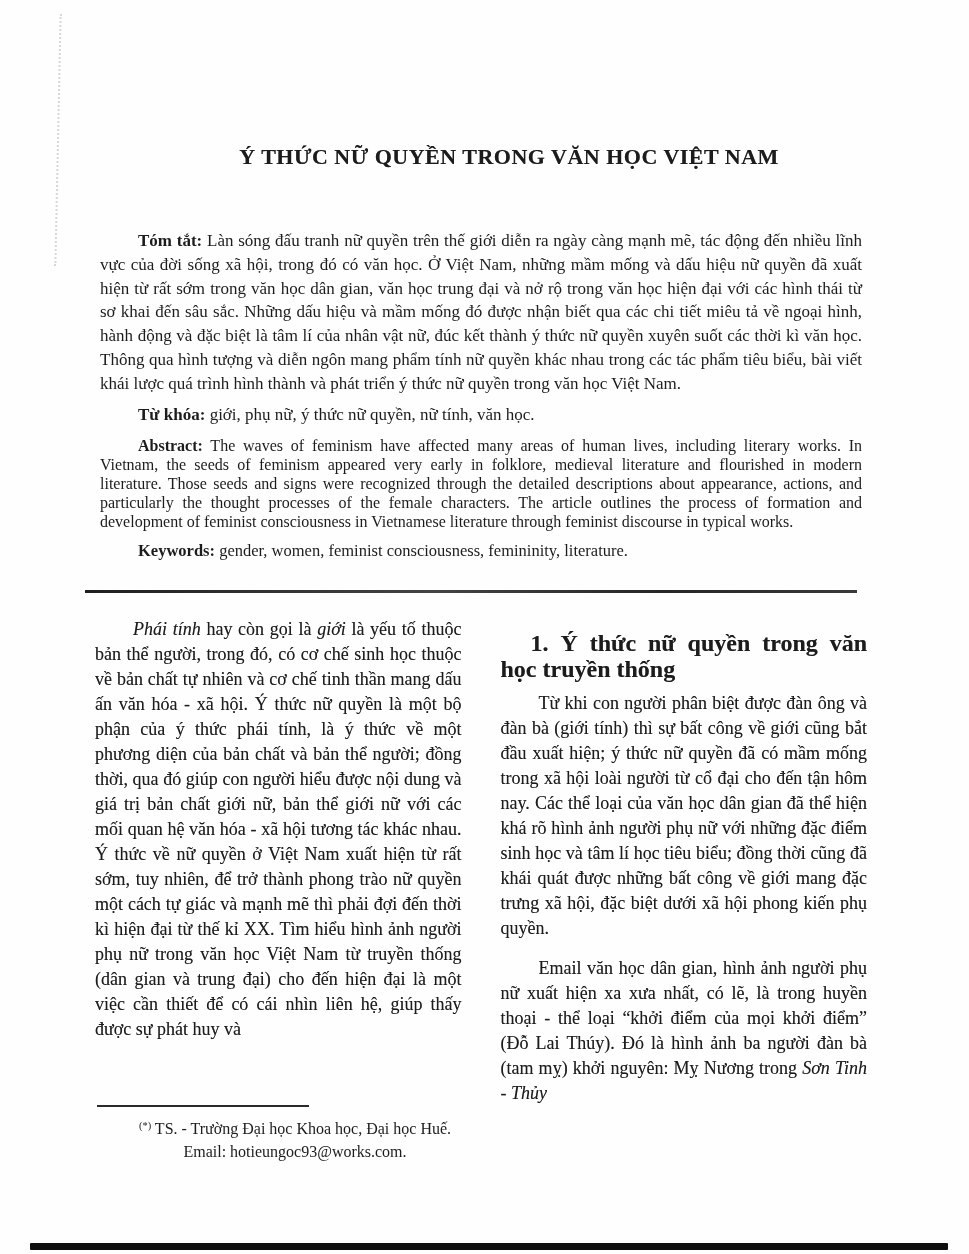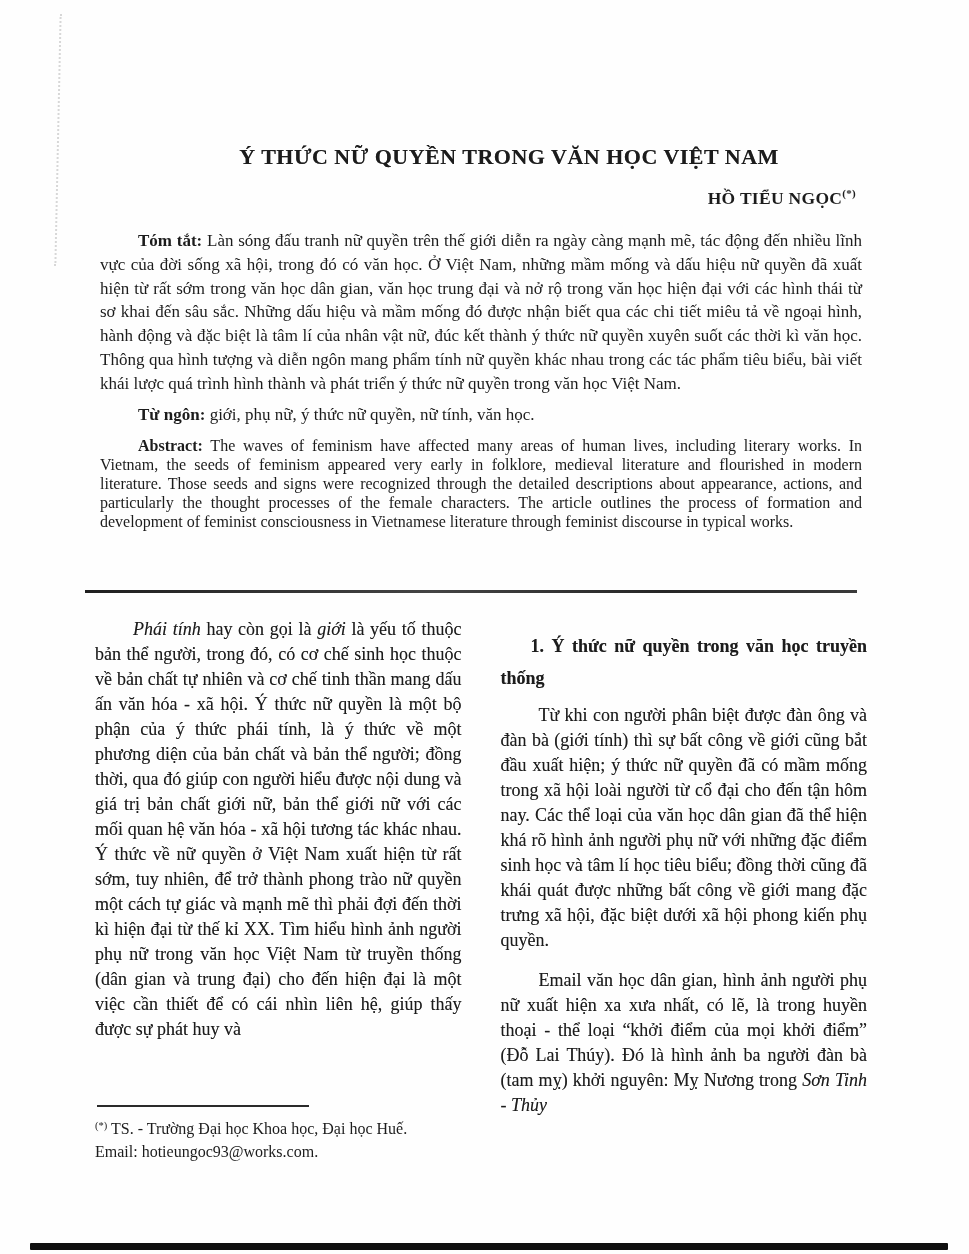--- a/index.html
+++ b/index.html
@@ -40,50 +40,49 @@
   }
   .columns{
     position:absolute;top:617px;left:95px;width:772px;
     display:flex;gap:39px;
   }
   .col{width:374px;font-size:18px;line-height:25px;text-align:justify;
        text-shadow:0 0 .4px rgba(0,0,0,.4);}
   .col p{margin:0;}
   .ind{text-indent:38px;}
   .col-h{font-weight:700;text-indent:30px;text-align:justify;
-         margin:13px 0 9px 0;font-size:18px;line-height:32px;font-family:Liberation Serif, serif;}
+         margin:13px 0 9px 0;font-size:24px;line-height:26px;font-family:Liberation Serif, serif;}
   .it{font-style:italic;}
   .sp-before{margin-top:15px !important;}
   .footnote{
     position:absolute;top:1105px;left:95px;width:400px;
-    font-size:16px;line-height:23px;text-align:left;
+    font-size:16px;line-height:23px;text-align:center;
   }
   .fn-rule{width:212px;height:0;border:0;border-top:2px solid #2a2a2a;margin:0 0 7px 2px;}
   .fn-marker{font-size:10.5px;vertical-align:5px;}
   .bottom-bar{
     position:absolute;top:1243px;left:30px;width:918px;height:7px;
     background:#0f0f0f;border-radius:1px;
   }
 </style>
 </head>
 <body>
 
 <div class="page">
 
   <div class="gutter"></div>
 
   <h1 class="title">Ý THỨC NỮ QUYỀN TRONG VĂN HỌC VIỆT NAM</h1>
 
-  <div class="author"><span>HỒ TIỂU NGỌC</span><sup>(*)</sup>
-  </div>
 
   <div class="front">
     <p class="p-abs-vi"><span class="lead">Tóm tắt:</span><span> Làn sóng đấu tranh nữ quyền trên thế giới diễn ra ngày càng mạnh mẽ, tác động đến nhiều lĩnh vực của đời sống xã hội, trong đó có văn học. Ở Việt Nam, những mầm mống và dấu hiệu nữ quyền đã xuất hiện từ rất sớm trong văn học dân gian, văn học trung đại và nở rộ trong văn học hiện đại với các hình thái từ sơ khai đến sâu sắc. Những dấu hiệu và mầm mống đó được nhận biết qua các chi tiết miêu tả về ngoại hình, hành động và đặc biệt là tâm lí của nhân vật nữ, đúc kết thành ý thức nữ quyền xuyên suốt các thời kì văn học. Thông qua hình tượng và diễn ngôn mang phẩm tính nữ quyền khác nhau trong các tác phẩm tiêu biểu, bài viết khái lược quá trình hình thành và phát triển ý thức nữ quyền trong văn học Việt Nam.</span></p>
-    <p class="p-kw-vi"><span class="lead">Từ ngôn:</span><span> giới, phụ nữ, ý thức nữ quyền, nữ tính, văn học.</span></p>
+    <p class="p-kw-vi"><span class="lead">Từ khóa:</span><span> giới, phụ nữ, ý thức nữ quyền, nữ tính, văn học.</span></p>
     <p class="p-abs-en"><span class="lead">Abstract:</span><span> The waves of feminism have affected many areas of human lives, including literary works. In Vietnam, the seeds of feminism appeared very early in folklore, medieval literature and flourished in modern literature. Those seeds and signs were recognized through the detailed descriptions about appearance, actions, and particularly the thought processes of the female characters. The article outlines the process of formation and development of feminist consciousness in Vietnamese literature through feminist discourse in typical works.</span></p>
+    <p class="p-kw-en"><span class="lead">Keywords:</span><span> gender, women, feminist consciousness, femininity, literature.</span></p>
   </div>
 
   <div class="divider"></div>
 
   <div class="columns">
     <div class="col">
       <p class="ind"><span class="it">Phái tính</span><span> hay còn gọi là </span><span class="it">giới</span><span> là yếu tố thuộc bản thể người, trong đó, có cơ chế sinh học thuộc về bản chất tự nhiên và cơ chế tinh thần mang dấu ấn văn hóa - xã hội. Ý thức nữ quyền là một bộ phận của ý thức phái tính, là ý thức về một phương diện của bản chất và bản thể người; đồng thời, qua đó giúp con người hiểu được nội dung và giá trị bản chất giới nữ, bản thể giới nữ với các mối quan hệ văn hóa - xã hội tương tác khác nhau. Ý thức về nữ quyền ở Việt Nam xuất hiện từ rất sớm, tuy nhiên, để trở thành phong trào nữ quyền một cách tự giác và mạnh mẽ thì phải đợi đến thời kì hiện đại từ thế kỉ XX. Tìm hiểu hình ảnh người phụ nữ trong văn học Việt Nam từ truyền thống (dân gian và trung đại) cho đến hiện đại là một việc cần thiết để có cái nhìn liên hệ, giúp thấy được sự phát huy và</span></p>
     </div>
     <div class="col">
       <div class="col-h">1. Ý thức nữ quyền trong văn học truyền thống</div>

